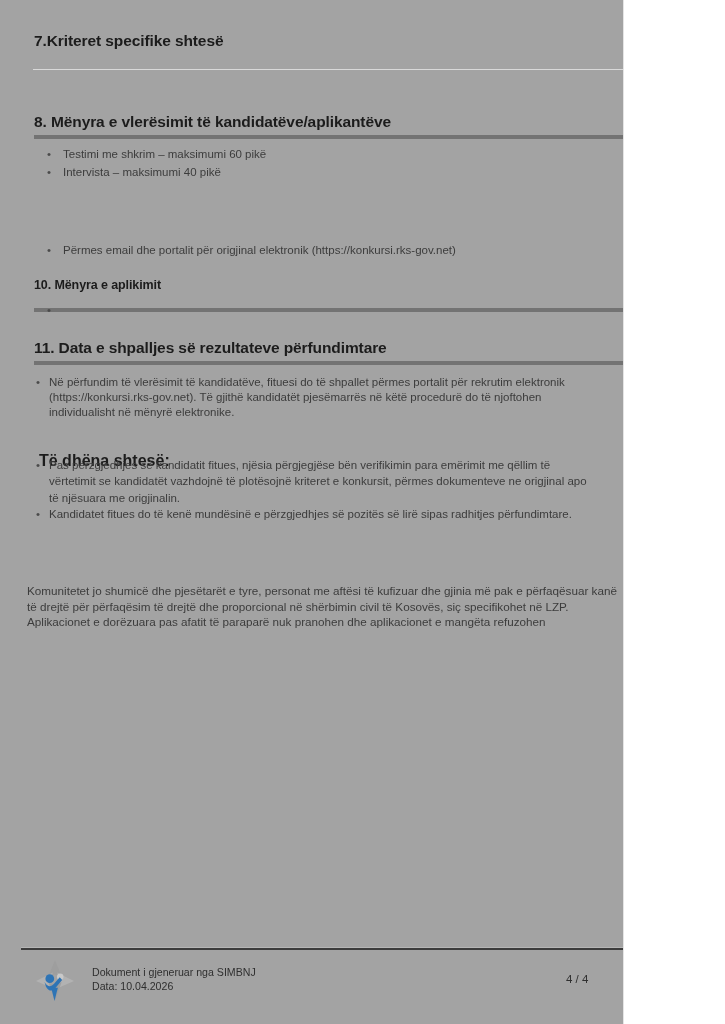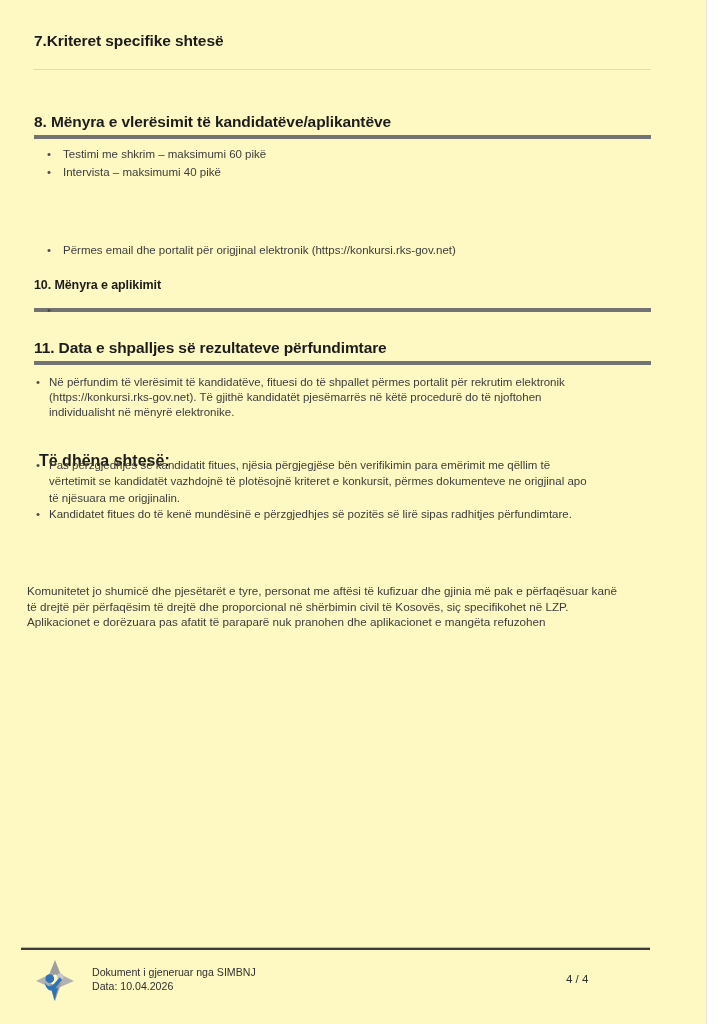--- a/index.html
+++ b/index.html
@@ -1,17 +1,17 @@
 <!DOCTYPE html>
 <html><head>
 <meta charset="utf-8">
 <style>
   html,body{margin:0;padding:0;background:#fff;}
   .page{
-    position:relative;width:706px;height:1024px;background:#fef9c3;
+    position:relative;width:623px;height:1024px;background:#a3a3a3;
     font-family:"Liberation Sans", sans-serif;color:#3c3c3c;overflow:hidden;
     outline:1px solid #e4e4e4;
   }
   .abs{position:absolute;}
   .h-main{
     margin:0;font-size:15.5px;font-weight:700;color:#1c1c1c;
     line-height:20px;letter-spacing:-0.1px;
   }
   .h-underlined{
     left:34px;width:617px;padding-bottom:3px;border-bottom:4px solid #737373;

